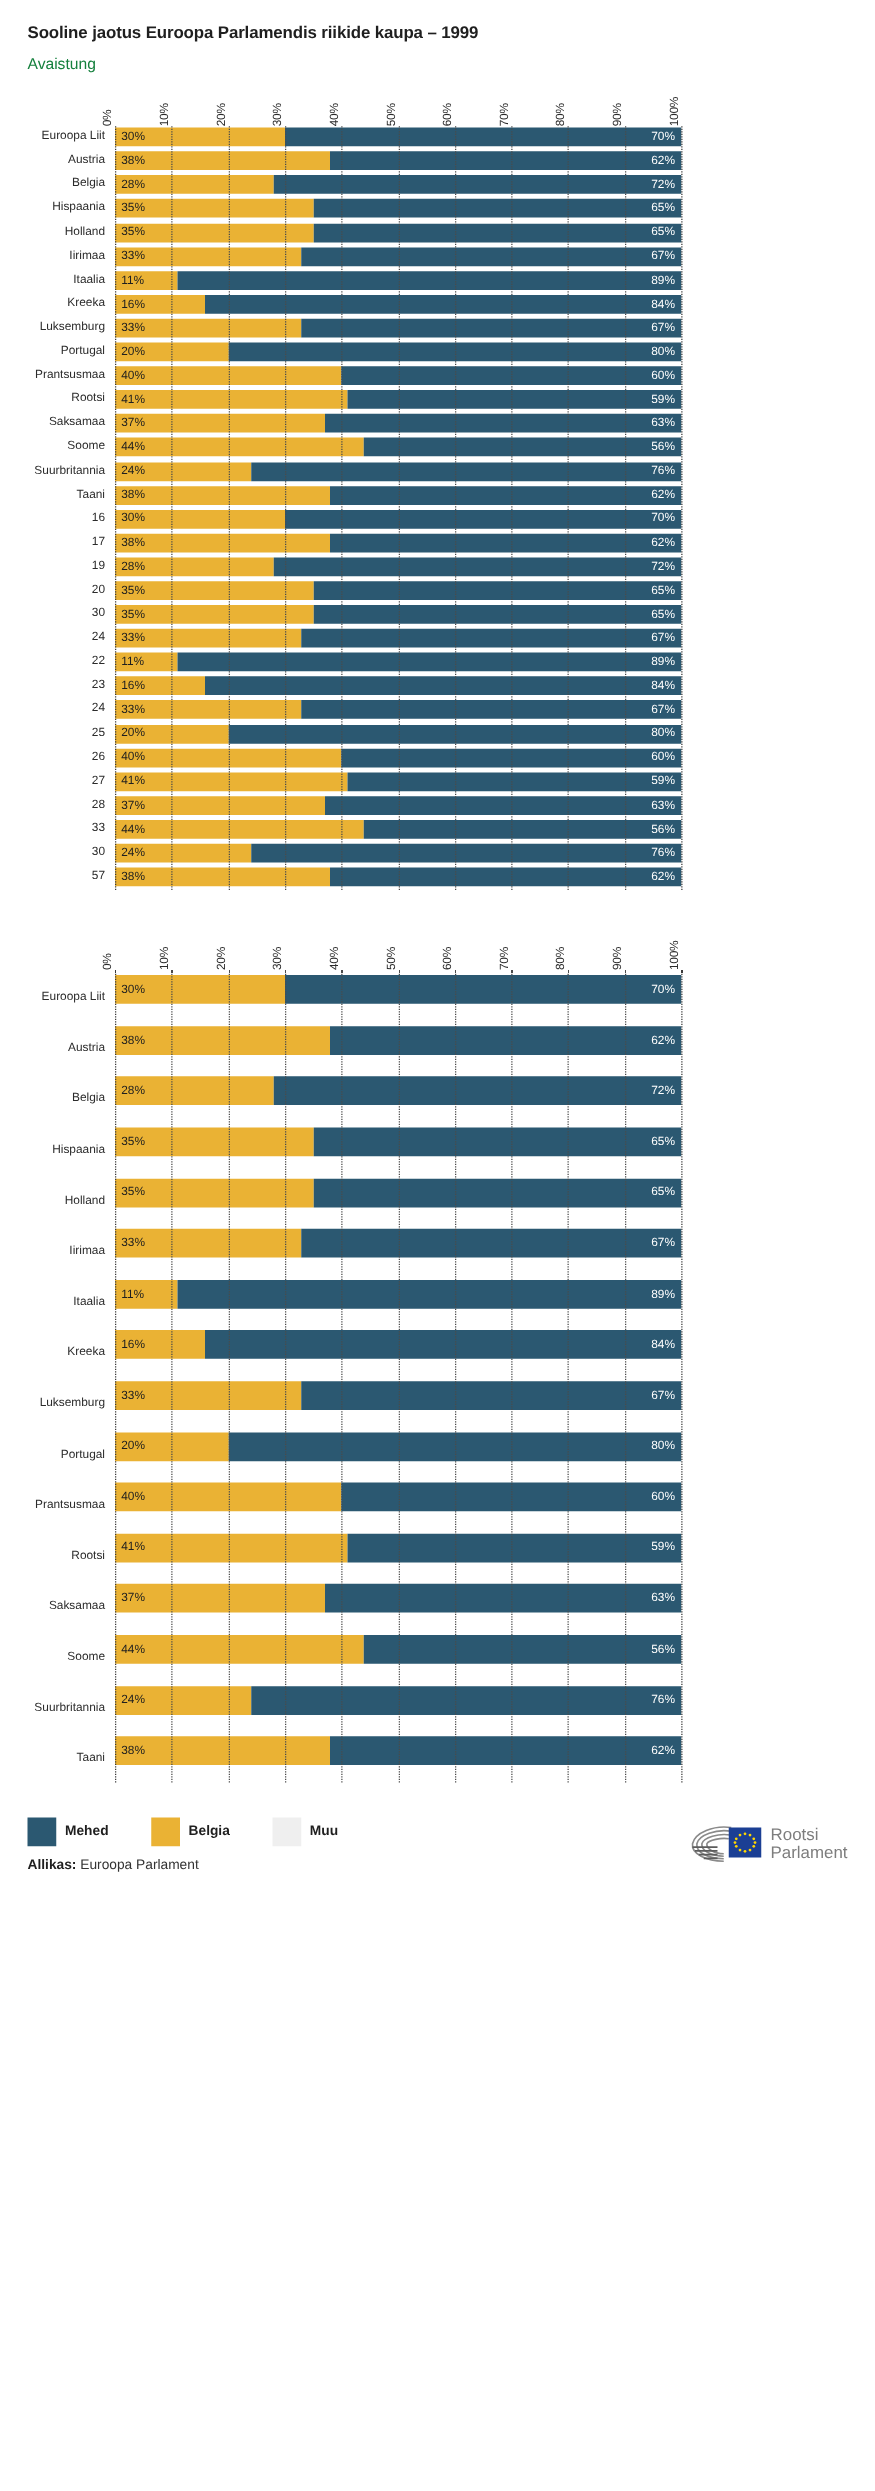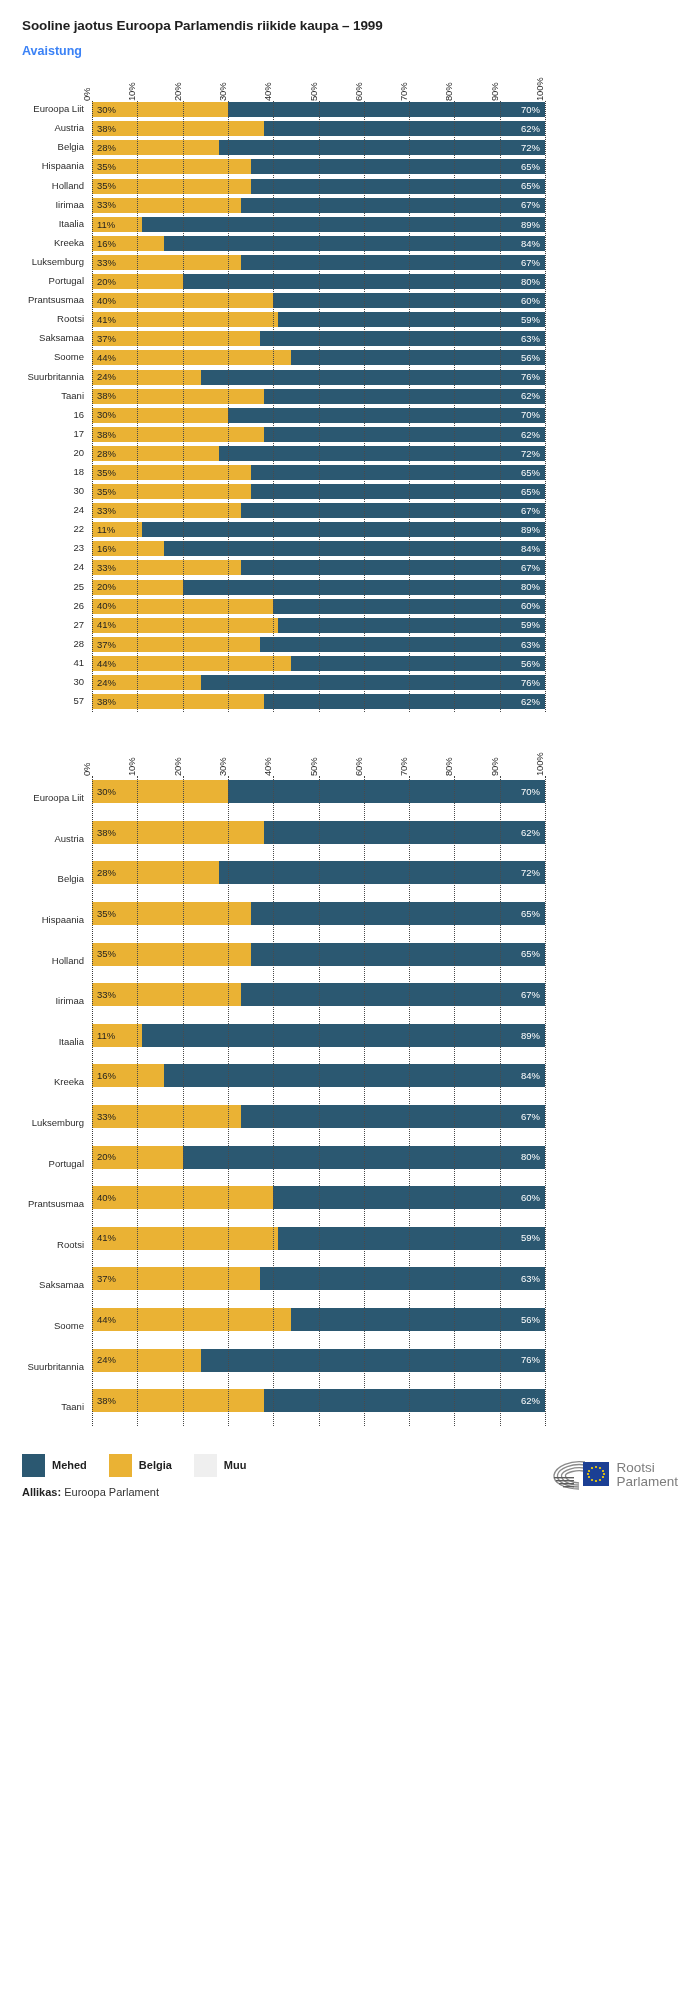--- a/index.html
+++ b/index.html
@@ -17,22 +17,22 @@
   .chart-title {
     font-size: 13.5px;
     font-weight: bold;
     color: #1f1f1f;
     letter-spacing: -0.1px;
     margin: 0 0 10px 0;
     line-height: 1.2;
   }
   .chart-subtitle {
     font-size: 12.5px;
-    font-weight: bold;
-    color: #3b82f6;
+    font-weight: normal;
+    color: #15803d;
     margin: 0;
     line-height: 1.2;
   }
 
   
   .chart-block { position: relative; width: 700px; }
   .axis-row {
     position: relative;
     height: 42px;
     margin-left: 92px;
@@ -121,21 +121,21 @@
   
   .footer {
     position: relative;
     margin: 0;
     padding: 28px 22px 0 22px;
     display: flex;
     align-items: flex-start;
     justify-content: space-between;
   }
   .legend-wrap { display: flex; flex-direction: column; gap: 9px; }
-  .legend { display: flex; align-items: center; gap: 4px; }
+  .legend { display: flex; align-items: center; gap: 16px; }
   .legend-item { display: flex; align-items: center; margin-right: 18px; }
   .legend-swatch {
     width: 23px; height: 23px; display: inline-block; margin-right: 7px;
   }
   .legend-text { font-size: 11px; font-weight: bold; color: #1f1f1f; }
   .source { font-size: 11px; color: #333; }
   .source b { color: #1f1f1f; }
 
   .ep-logo { display: flex; align-items: center; gap: 7px; padding-top: 4px; }
   .ep-mark { position: relative; width: 58px; height: 34px; }
@@ -376,32 +376,32 @@
           <div class="bar-track">
             <div class="seg seg-women" style="width: 38%;">
               <span class="seg-label">38%</span>
             </div>
             <div class="seg seg-men" style="width: 62%;">
               <span class="seg-label">62%</span>
             </div>
           </div>
         </div>
         <div class="bar-row">
-          <div class="row-label">20</div>
+          <div class="row-label">19</div>
           <div class="bar-track">
             <div class="seg seg-women" style="width: 28%;">
               <span class="seg-label">28%</span>
             </div>
             <div class="seg seg-men" style="width: 72%;">
               <span class="seg-label">72%</span>
             </div>
           </div>
         </div>
         <div class="bar-row">
-          <div class="row-label">18</div>
+          <div class="row-label">20</div>
           <div class="bar-track">
             <div class="seg seg-women" style="width: 35%;">
               <span class="seg-label">35%</span>
             </div>
             <div class="seg seg-men" style="width: 65%;">
               <span class="seg-label">65%</span>
             </div>
           </div>
         </div>
         <div class="bar-row">
@@ -497,21 +497,21 @@
           <div class="bar-track">
             <div class="seg seg-women" style="width: 37%;">
               <span class="seg-label">37%</span>
             </div>
             <div class="seg seg-men" style="width: 63%;">
               <span class="seg-label">63%</span>
             </div>
           </div>
         </div>
         <div class="bar-row">
-          <div class="row-label">41</div>
+          <div class="row-label">33</div>
           <div class="bar-track">
             <div class="seg seg-women" style="width: 44%;">
               <span class="seg-label">44%</span>
             </div>
             <div class="seg seg-men" style="width: 56%;">
               <span class="seg-label">56%</span>
             </div>
           </div>
         </div>
         <div class="bar-row">

